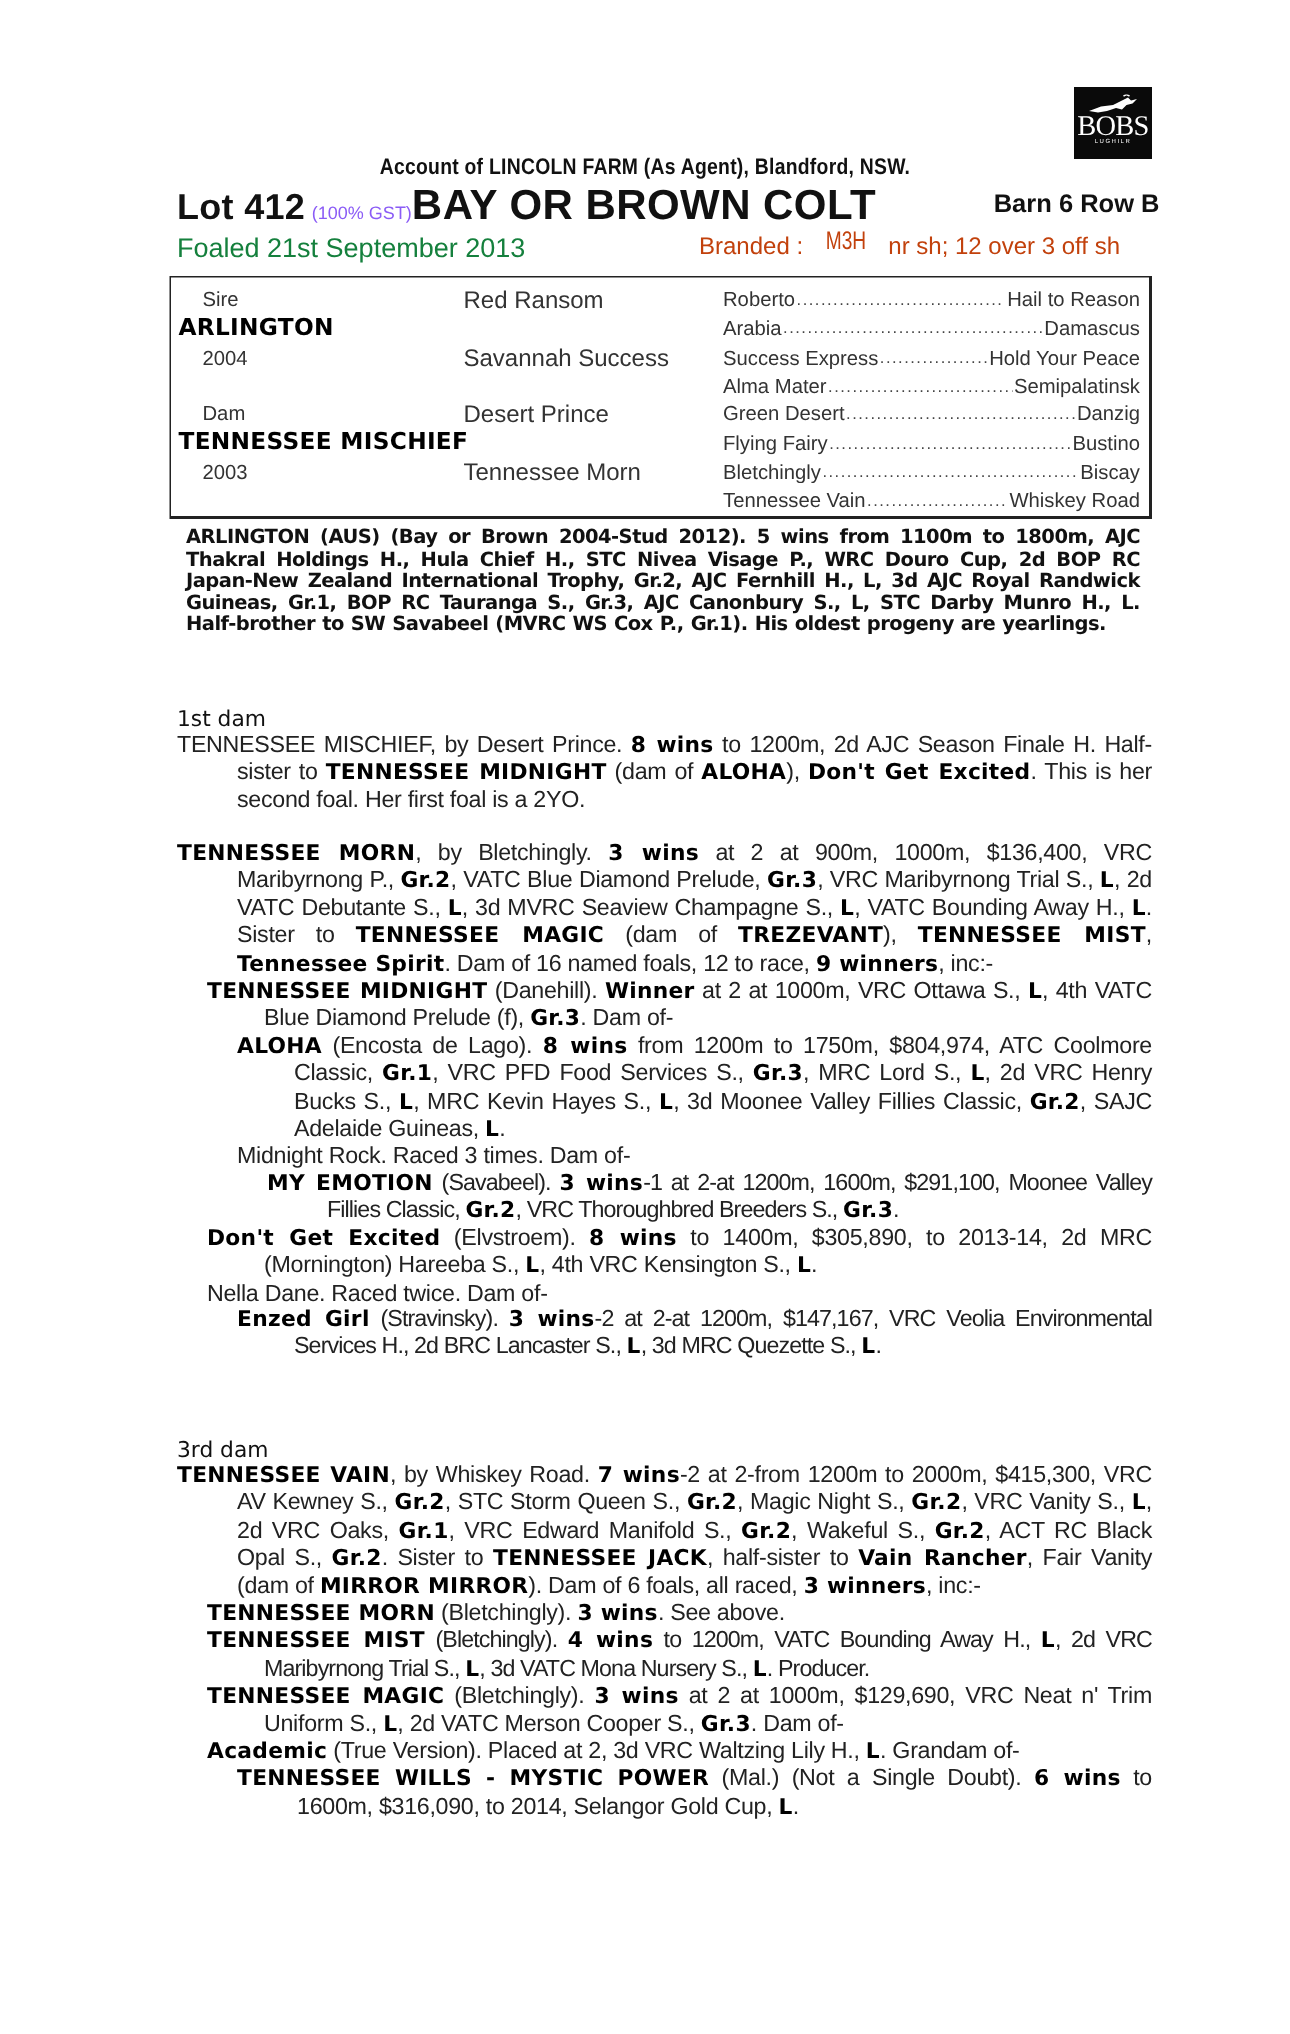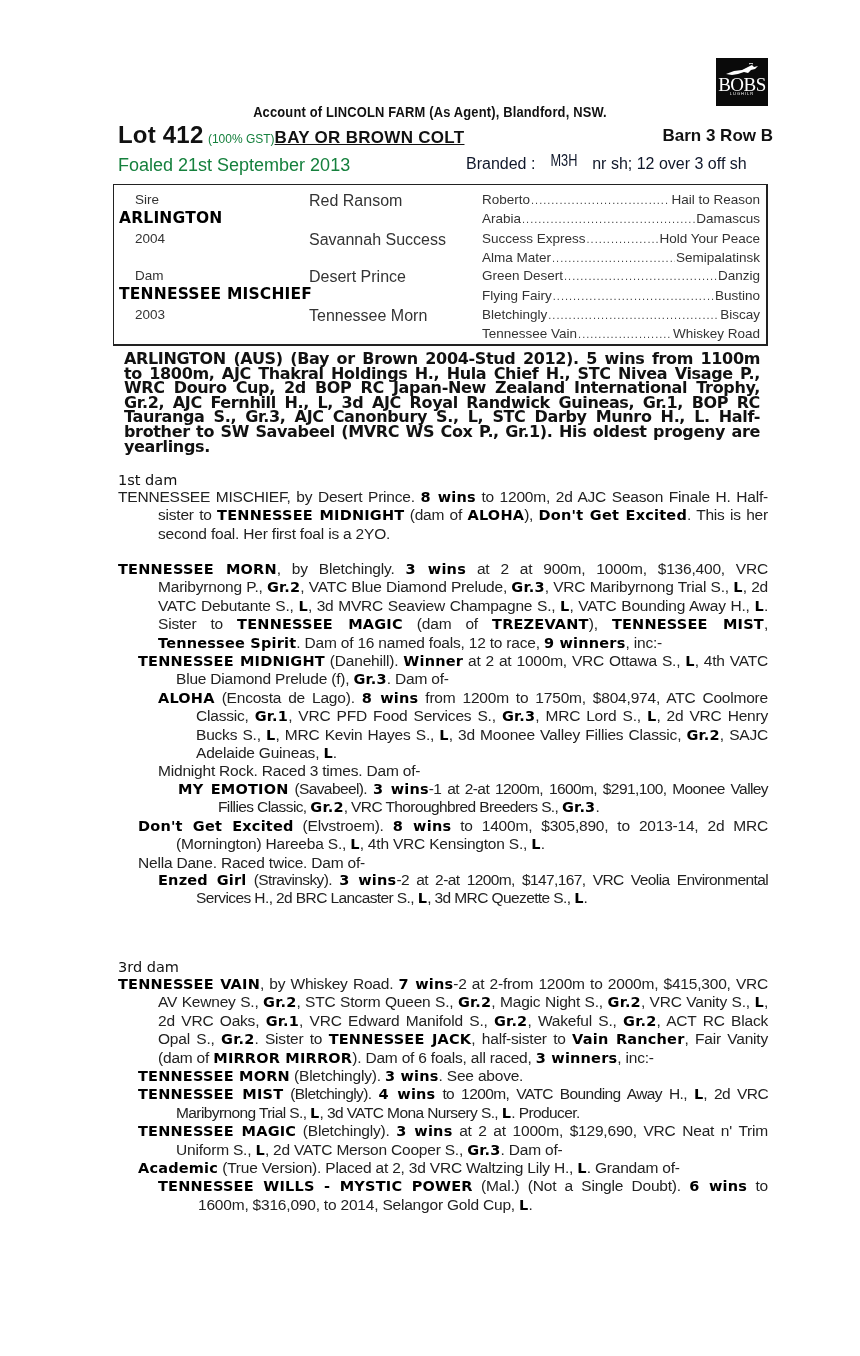--- a/index.html
+++ b/index.html
@@ -9,37 +9,37 @@
   .logo { position:absolute; left:716px; top:58px; width:52px; height:48px; background:#0a0a0a; color:#fff; text-align:center; }
   .logo .bird { display:block; margin:5px auto 0; width:36px; height:14px; }
   .logo .brand { display:block; font-family:"Liberation Serif", serif; font-size:19px; line-height:13px; letter-spacing:-0.5px; margin-top:1px; }
   .logo .sub { display:block; font-size:4px; line-height:6px; letter-spacing:1px; }
 
   .account { position:absolute; left:0; width:860px; top:103px; text-align:center; font-weight:bold; font-size:15px; transform:scaleX(0.86); transform-origin:center; letter-spacing:0.2px; }
   .account span { display:inline-block; padding-left:0px; }
 
   .lotline { position:absolute; left:118px; top:121px; width:655px; height:26px; white-space:nowrap; }
   .lot { font-weight:bold; font-size:24px; letter-spacing:0.2px; }
-  .gst { font-size:12px; color:#15803d;margin-top:24px; }
-  .colt { font-weight:bold; font-size:17px; letter-spacing:0.3px;text-decoration:underline; }
+  .gst { font-size:12px; color:#8b5cf6;margin-top:24px; }
+  .colt { font-weight:bold; font-size:28px; letter-spacing:0.3px; }
   .barn { position:absolute; right:0; top:5px; font-weight:bold; font-size:17px; }
 
   .foaled { position:absolute; left:118px; top:155px; font-size:18px; color:#15803d; }
-  .branded { position:absolute; left:466px; top:155px; font-size:16px; color:#0f172a; white-space:nowrap; }
+  .branded { position:absolute; left:466px; top:155px; font-size:16px; color:#c2410c; white-space:nowrap; }
   .brandmark { display:inline-block; font-family:"Liberation Sans Narrow","Liberation Sans", sans-serif; font-size:17px; transform:scaleX(0.75); margin:0 6px; vertical-align:3px; line-height:12px; }
 
   .ped { position:absolute; left:113px; top:184px; width:655px; height:162px; border:1.5px solid #222; border-right-width:2px; border-bottom-width:2.5px; box-sizing:border-box; }
   .ped .l { position:absolute; left:21px; font-size:13.5px; color:#333; }
   .ped .name { position:absolute; left:5px; font-family:"DejaVu Sans", sans-serif; font-weight:bold; font-size:15.5px; color:#000; letter-spacing:0.2px; }
   .ped .m { position:absolute; left:195px; font-size:16px; color:#333; }
   .ped .r { position:absolute; left:368px; width:278px; font-size:13.5px; color:#333; display:flex; align-items:center; white-space:nowrap; overflow:hidden; }
   .ped .r .dots { flex:1; overflow:hidden; font-size:11px; letter-spacing:1px; color:#444; margin:0 1px; }
   .ped .r .dots::before { content:"......................................................................................................................................"; }
 
-  .sirebio { position:absolute; left:124px; top:352px; width:636px; font-family:"DejaVu Sans", sans-serif; font-weight:bold; font-size:16px; line-height:14.6px; text-align:justify; letter-spacing:-0.35px; word-spacing:0.5px; }
+  .sirebio { position:absolute; left:124px; top:352px; width:636px; font-family:"DejaVu Sans", sans-serif; font-weight:bold; font-size:13px; line-height:14.6px; text-align:justify; letter-spacing:-0.35px; word-spacing:0.5px; }
 
   .sec { position:absolute; left:118px; width:650px; }
   .sec h3 { margin:0; font-family:"DejaVu Sans", sans-serif; font-weight:normal; font-size:14.5px; line-height:16px; }
   .p { font-size:15.5px; line-height:17.4px; text-align:justify; text-align-last:left; color:#222; letter-spacing:-0.2px; }
   .p b { font-family:"DejaVu Sans", sans-serif; font-weight:bold; color:#000; font-size:14.5px; letter-spacing:0.2px; }
   .i0 { padding-left:40px; text-indent:-40px; }
   .i1 { padding-left:58px; text-indent:-38px; }
   .i2 { padding-left:78px; text-indent:-38px; }
   .i3 { padding-left:100px; text-indent:-40px; }
   .i1b { padding-left:40px; text-indent:-20px; }
@@ -58,21 +58,21 @@
     </svg>
     <span class="brand">BOBS</span>
     <span class="sub">LUGHILR</span>
   </div>
 
   <div class="account"><span>Account of LINCOLN FARM (As Agent), Blandford, NSW.</span></div>
 
   <div class="lotline">
     <span class="lot">Lot 412</span>
     <span class="gst">(100% GST)</span><span class="colt">BAY OR BROWN COLT</span>
-    <span class="barn">Barn 3 Row B</span>
+    <span class="barn">Barn 6 Row B</span>
   </div>
 
   <div class="foaled">Foaled 21st September 2013</div>
   <div class="branded">
     <span>Branded :</span>
     <span class="brandmark">M3H</span>
     <span>nr sh; 12 over 3 off sh</span>
   </div>
 
   <div class="ped">

